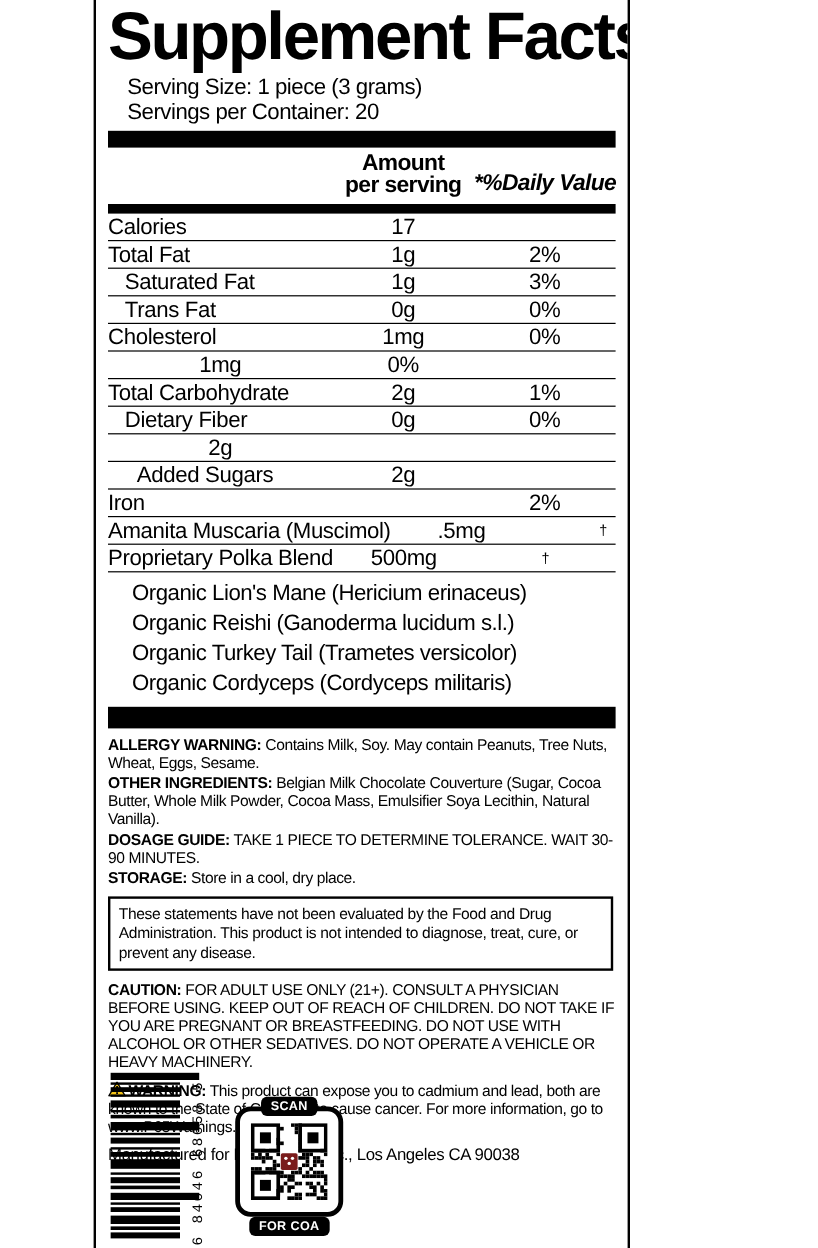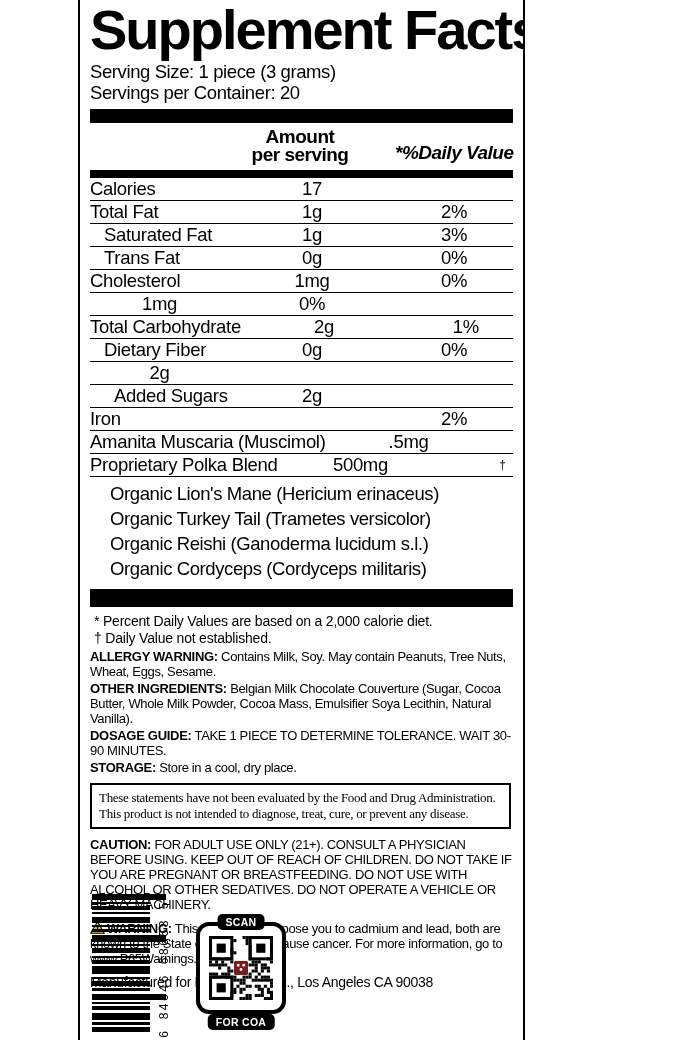--- a/index.html
+++ b/index.html
@@ -1,41 +1,41 @@
 <!DOCTYPE html>
 <html><head>
 <meta charset="utf-8">
 <style>
   html,body{margin:0;padding:0;background:#fff;}
   body{width:682px;height:1040px;position:relative;font-family:"Liberation Sans",sans-serif;color:#000;-webkit-font-smoothing:antialiased;}
   .label-box{position:absolute;left:78px;top:0;width:447px;height:1040px;border-left:2px solid #000;border-right:2px solid #000;box-sizing:border-box;overflow:hidden;background:#fff;}
   .content{padding:0 10px;}
   .title{font-size:56px;font-weight:bold;letter-spacing:-2px;line-height:1.02;margin:1px 0 4px 0;white-space:nowrap;}
-  .serving{font-size:18.5px;letter-spacing:-0.4px;line-height:1.1;margin:1px 0;}
+  .serving{font-size:18.5px;letter-spacing:-0.4px;line-height:1.1;margin:1px 16px;}
   .bar{background:#000;width:100%;}
   .bar-thick{height:14px;margin:5px 0 2px 0;}
   .bar-med{height:8px;margin:2px 0 0 0;}
   .bar-xthick{height:18px;margin:8px 0 6px 0;}
-  .thead{display:grid;grid-template-columns:1fr 118px 118px;align-items:end;padding:3px 0 4px 0;gap:36px;}
+  .thead{display:grid;grid-template-columns:1fr 118px 118px;align-items:end;padding:3px 0 4px 0;}
   .thead .col-amt{text-align:center;font-weight:bold;font-size:19px;letter-spacing:-0.5px;line-height:0.95;}
   .thead .col-dv{text-align:center;font-weight:bold;font-size:19px;letter-spacing:-0.5px;white-space:nowrap;font-style:italic;}
-  .nrow{display:grid;grid-template-columns:1fr 118px 118px;border-bottom:1.5px solid #000;font-size:18.5px;letter-spacing:-0.3px;line-height:20px;padding:1px 0;gap:24px;}
+  .nrow{display:grid;grid-template-columns:1fr 118px 118px;border-bottom:1.5px solid #000;font-size:18.5px;letter-spacing:-0.3px;line-height:20px;padding:1px 0;}
   .nrow .nname{white-space:nowrap;}
   .nrow .namt{text-align:center;}
   .nrow .ndv{text-align:center;}
   .nrow .ndv.dagger{font-size:12px;line-height:20px;}
   .ind1{padding-left:14px;}
   .ind2{padding-left:24px;}
   .blend{list-style:none;margin:4px 0 2px 0;padding:0 0 0 20px;}
   .blend li{font-size:18.5px;letter-spacing:-0.4px;line-height:25px;}
   .footnotes{margin:3px 0 2px 0;}
   .footnotes div{font-size:14px;letter-spacing:-0.2px;line-height:17px;padding-left:14px;text-indent:-10px;}
   .sections p,.para{font-size:13px;letter-spacing:-0.35px;line-height:15px;margin:2px 0;}
   .sections b,.para b{letter-spacing:-0.3px;}
-  .disclaimer-box{border:2px solid #000;padding:5px 7px;margin:8px 2px 6px 0;font-size:13px;letter-spacing:-0.3px;line-height:16px;font-family:Liberation Serif, serif;}
+  .disclaimer-box{border:2px solid #000;padding:5px 7px;margin:8px 2px 6px 0;font-size:13px;letter-spacing:-0.3px;line-height:16px;}
   .para.caution{margin-top:8px;}
   .para.warn{margin-top:9px;}
   .mfg{font-size:14px;letter-spacing:-0.3px;margin-top:8px;}
   .codes{position:absolute;left:10px;top:888px;width:427px;height:150px;}
   .barcode-wrap{position:absolute;left:2px;top:4px;width:100px;height:146px;}
   .bc-num{position:absolute;left:66px;top:0;height:146px;display:block;writing-mode:vertical-rl;transform:rotate(180deg);font-size:12px;letter-spacing:2px;font-family:"Liberation Mono","DejaVu Sans Mono",monospace;}
   .qr-badge{position:absolute;left:106px;top:26px;width:90px;height:116px;}
   .qr-frame{position:absolute;left:0;top:8px;width:82px;height:84px;border:4px solid #000;border-radius:13px;background:#fff;display:flex;align-items:center;justify-content:center;}
   .qr-tab{position:absolute;left:50%;transform:translateX(-50%);background:#000;color:#fff;font-weight:bold;font-size:10.5px;letter-spacing:0.3px;padding:2px 8px 2px 8px;border-radius:5px;white-space:nowrap;z-index:2;}
   .qr-tab.top{top:0;}
@@ -126,31 +126,27 @@
         </div>
         <div class="nrow">
           <span class="nname">Proprietary Polka Blend</span>
           <span class="namt">500mg</span>
           <span class="ndv dagger">†</span>
         </div>
       </div>
 
     <ul class="blend" id="blend-list">
         <li>Organic Lion's Mane (Hericium erinaceus)</li>
+        <li>Organic Reishi (Ganoderma lucidum s.l.)</li>
         <li>Organic Turkey Tail (Trametes versicolor)</li>
-        <li>Organic Reishi (Ganoderma lucidum s.l.)</li>
         <li>Organic Cordyceps (Cordyceps militaris)</li>
       </ul>
 
     <div class="bar bar-xthick"></div>
 
-    <div class="footnotes" id="footnote-list">
-        <div>* Percent Daily Values are based on a 2,000 calorie diet.</div>
-        <div>† Daily Value not established.</div>
-      </div>
 
     <div class="sections" id="info-sections">
         <p><b>ALLERGY WARNING:</b> Contains Milk, Soy. May contain Peanuts, Tree Nuts, Wheat, Eggs, Sesame.</p>
         <p><b>OTHER INGREDIENTS:</b> Belgian Milk Chocolate Couverture (Sugar, Cocoa Butter, Whole Milk Powder, Cocoa Mass, Emulsifier Soya Lecithin, Natural Vanilla).</p>
         <p><b>DOSAGE GUIDE:</b> TAKE 1 PIECE TO DETERMINE TOLERANCE. WAIT 30-90 MINUTES.</p>
         <p><b>STORAGE:</b> Store in a cool, dry place.</p>
       </div>
 
     <div class="disclaimer-box">
       <span>These statements have not been evaluated by the Food and Drug Administration. This product is not intended to diagnose, treat, cure, or prevent any disease.</span>

